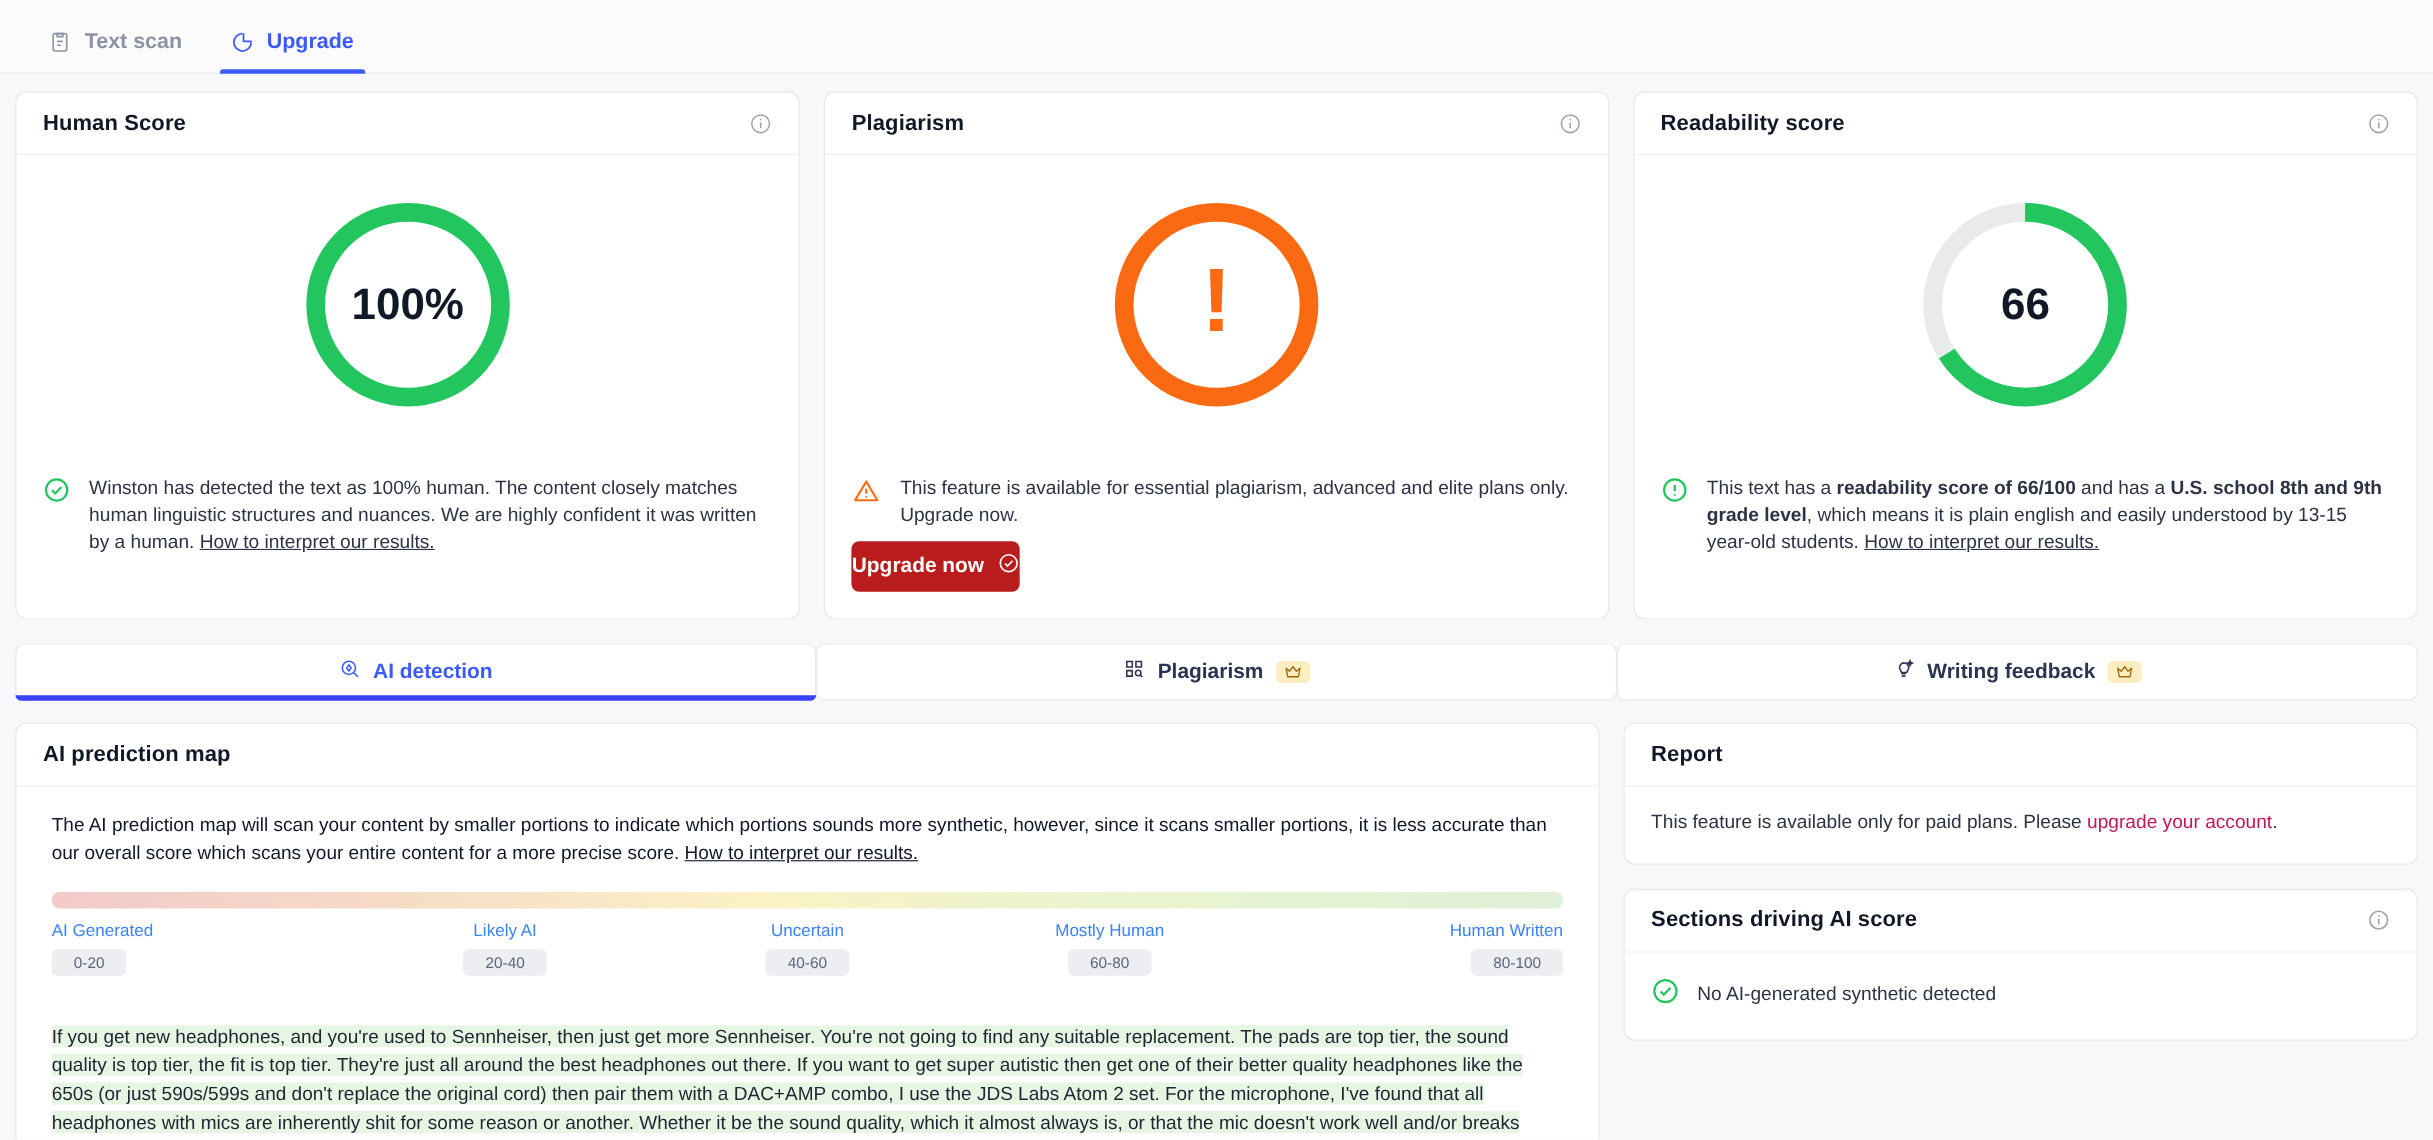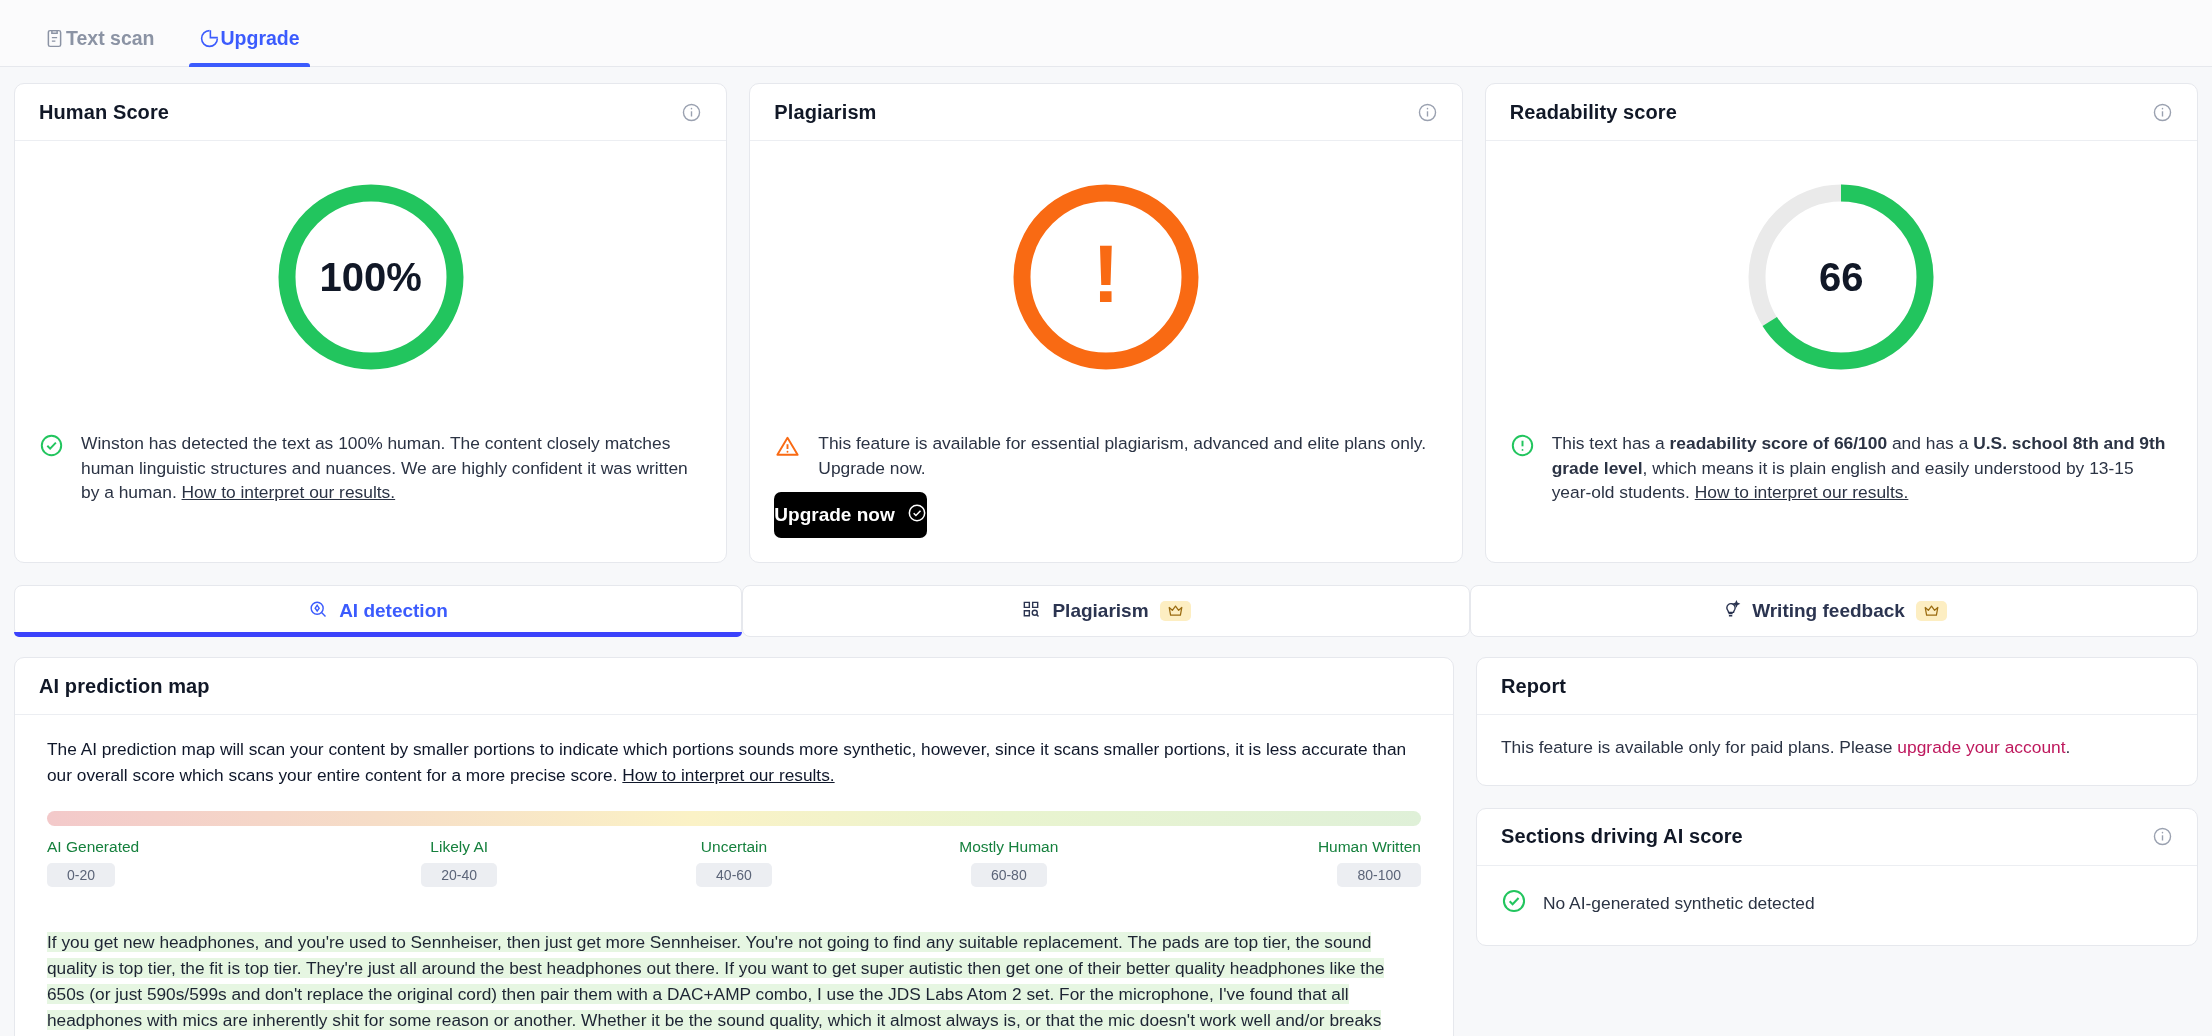--- a/index.html
+++ b/index.html
@@ -14,21 +14,21 @@
   
   .topbar {
     height: 67px;
     background: #fbfbfc;
     border-bottom: 1px solid #e6e8ed;
     display: flex;
     align-items: flex-end;
     padding-left: 22px;
   }
   .toptab {
-    display: flex; align-items: center; gap: 1px;
+    display: flex; align-items: center; gap: 12px;
     padding: 0 22px 16px 22px;
     font-size: 19.5px; font-weight: 600;
     color: #8b93a4;
     cursor: pointer;
     position: relative;
   }
   .toptab.active { color: #3b5bfd; }
   .toptab.active::after {
     content: ""; position: absolute; left: 12px; right: 12px; bottom: -1px;
     height: 4px; background: #3b5bfd; border-radius: 3px 3px 0 0;
@@ -72,21 +72,21 @@
   }
   .card-note .noteico { flex: 0 0 auto; margin-top: 2px; }
   .card-note a, .ulink {
     color: inherit; text-decoration: underline; cursor: pointer;
   }
   .plag-note { padding-bottom: 8px; }
   .upgrade-btn {
     display: flex; align-items: center; justify-content: center; gap: 12px;
     margin: 4px 24px 24px 24px;
     height: 46px;
-    background: #000000; color: #fff;
+    background: #b91c1c; color: #fff;
     font-size: 19px; font-weight: 700;
     border: none; border-radius: 7px; cursor: pointer;
   }
 
   
   .row-subtabs { display: flex; margin-top: 22px; justify-content: space-between; }
   .subtab {
     flex: 1 1 0;
     height: 52px;
     background: #fff;
@@ -115,21 +115,21 @@
   .pm-desc { font-size: 17.3px; line-height: 1.48; color: #0f172a; max-width: 1390px; }
 
   .spectrum {
     height: 15px; border-radius: 8px; margin: 22px 0 0 0;
     background: linear-gradient(90deg,#f3c9ca 0%,#f6ddc7 24%,#fbf2c6 47%,#e9f4cf 70%,#dff0d8 100%);
   }
   .legend { display: flex; margin-top: 12px; }
   .legend-item { flex: 1 1 0; text-align: center; }
   .legend-item:first-child { text-align: left; }
   .legend-item:last-child { text-align: right; }
-  .legend-label { font-size: 15.5px; color: #15803d; }
+  .legend-label { font-size: 15.5px; color: #3b82f6; }
   .legend-range {
     display: inline-block; margin-top: 7px;
     background: #eceef2; color: #5b6478;
     border-radius: 5px; padding: 4px 20px; font-size: 14px;
   }
 
   .scan-text { margin: 42px 0 0 0; font-size: 17.3px; line-height: 1.52; color: #1d2433; }
   .scan-text p { margin-bottom: 22px; }
   .hl { background: #e6f6e2; }
 

